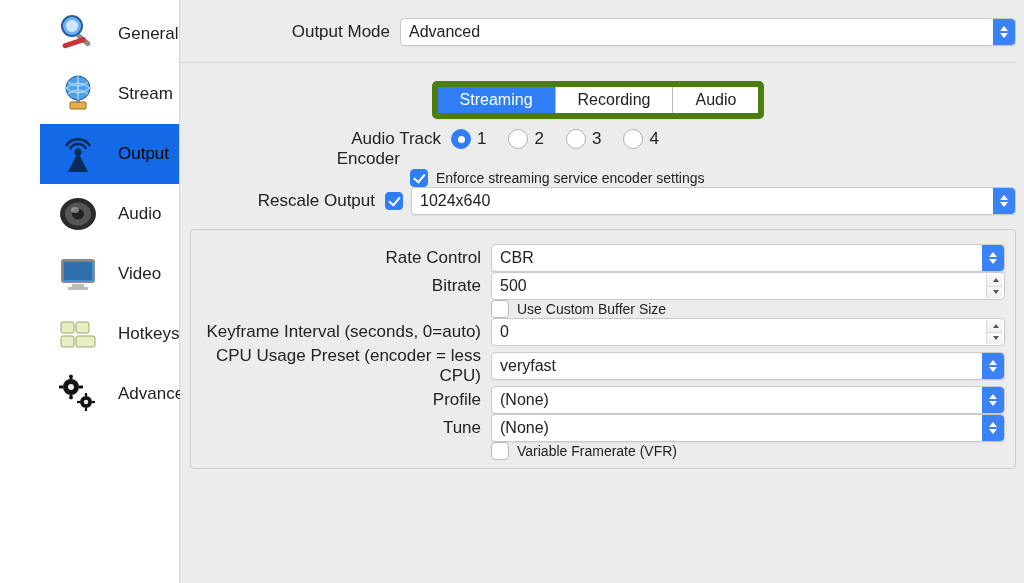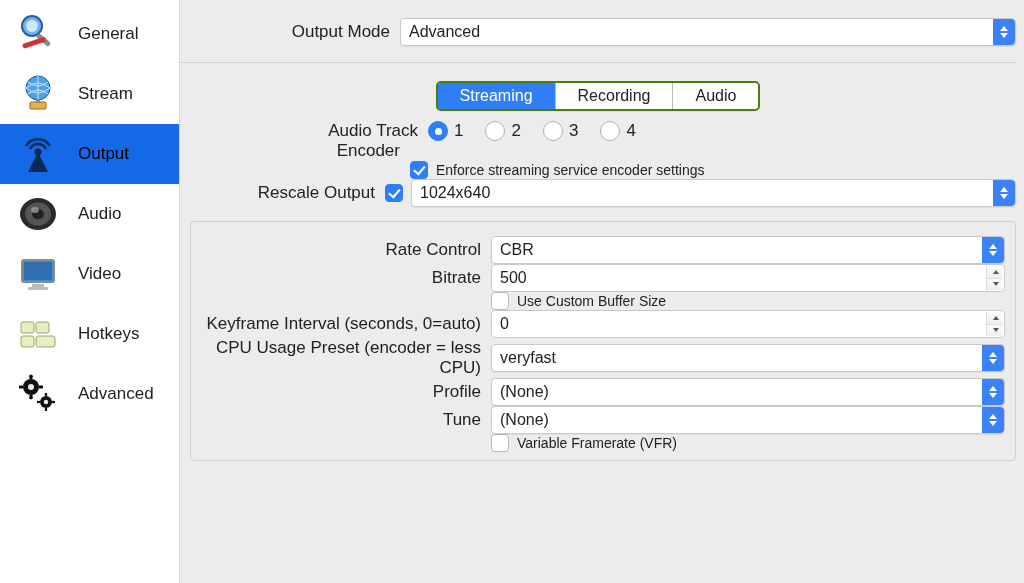--- a/index.html
+++ b/index.html
@@ -20,20 +20,21 @@
     border-right: 1px solid #d6d6d6;
     display: flex; flex-direction: column;
     padding-top: 4px;
   }
   .side-item {
     display: flex; align-items: center;
     height: 60px;
     padding-left: 14px;
     gap: 16px;
     cursor: default;
+    margin-left: 40px;
   }
   .side-item.selected {
     background: #1469e6;
     color: #000000;
   }
   .side-icon {
     width: 48px; height: 48px;
     display: flex; align-items: center; justify-content: center;
     flex-shrink: 0;
   }
@@ -54,21 +55,21 @@
     font-size: 17px;
   }
   .lbl.narrow { width: 220px; }
   .field { flex: 1; display: flex; align-items: center; gap: 8px; }
 
   .top-row { padding-top: 18px; padding-bottom: 16px; border-bottom: 1px solid #d6d6d6; }
   .top-row .lbl { width: 220px; padding-left: 20px; }
   .tabs-row { display:flex; justify-content:center; padding: 18px 0 10px; }
   .seg {
     display: flex;
-    border: 2px solid #4d7c0f;
+    border: 6px solid #4d7c0f;
     border-radius: 5px;
     overflow: hidden;
     background: #7dd3fc;
     box-shadow: 0 1px 1px rgba(0,0,0,.06);
   }
   .seg-btn {
     padding: 4px 22px;
     font-size: 16px;
     border-right: 1px solid #b9b9b9;
     background: #fff;
@@ -291,21 +292,21 @@
 
     <div class="tabs-row">
       <div class="seg">
         <div class="seg-btn active">Streaming</div>
         <div class="seg-btn">Recording</div>
         <div class="seg-btn">Audio</div>
       </div>
     </div>
 
     <div class="row">
-      <div class="lbl narrow" style="width:248px">Audio Track</div>
+      <div class="lbl narrow" style="width:271px">Audio Track</div>
       <div class="field">
         <span class="radio-opt">
             <span class="radio checked"></span>
             <span>1</span>
           </span>
         <span class="radio-opt">
             <span class="radio"></span>
             <span>2</span>
           </span>
         <span class="radio-opt">

